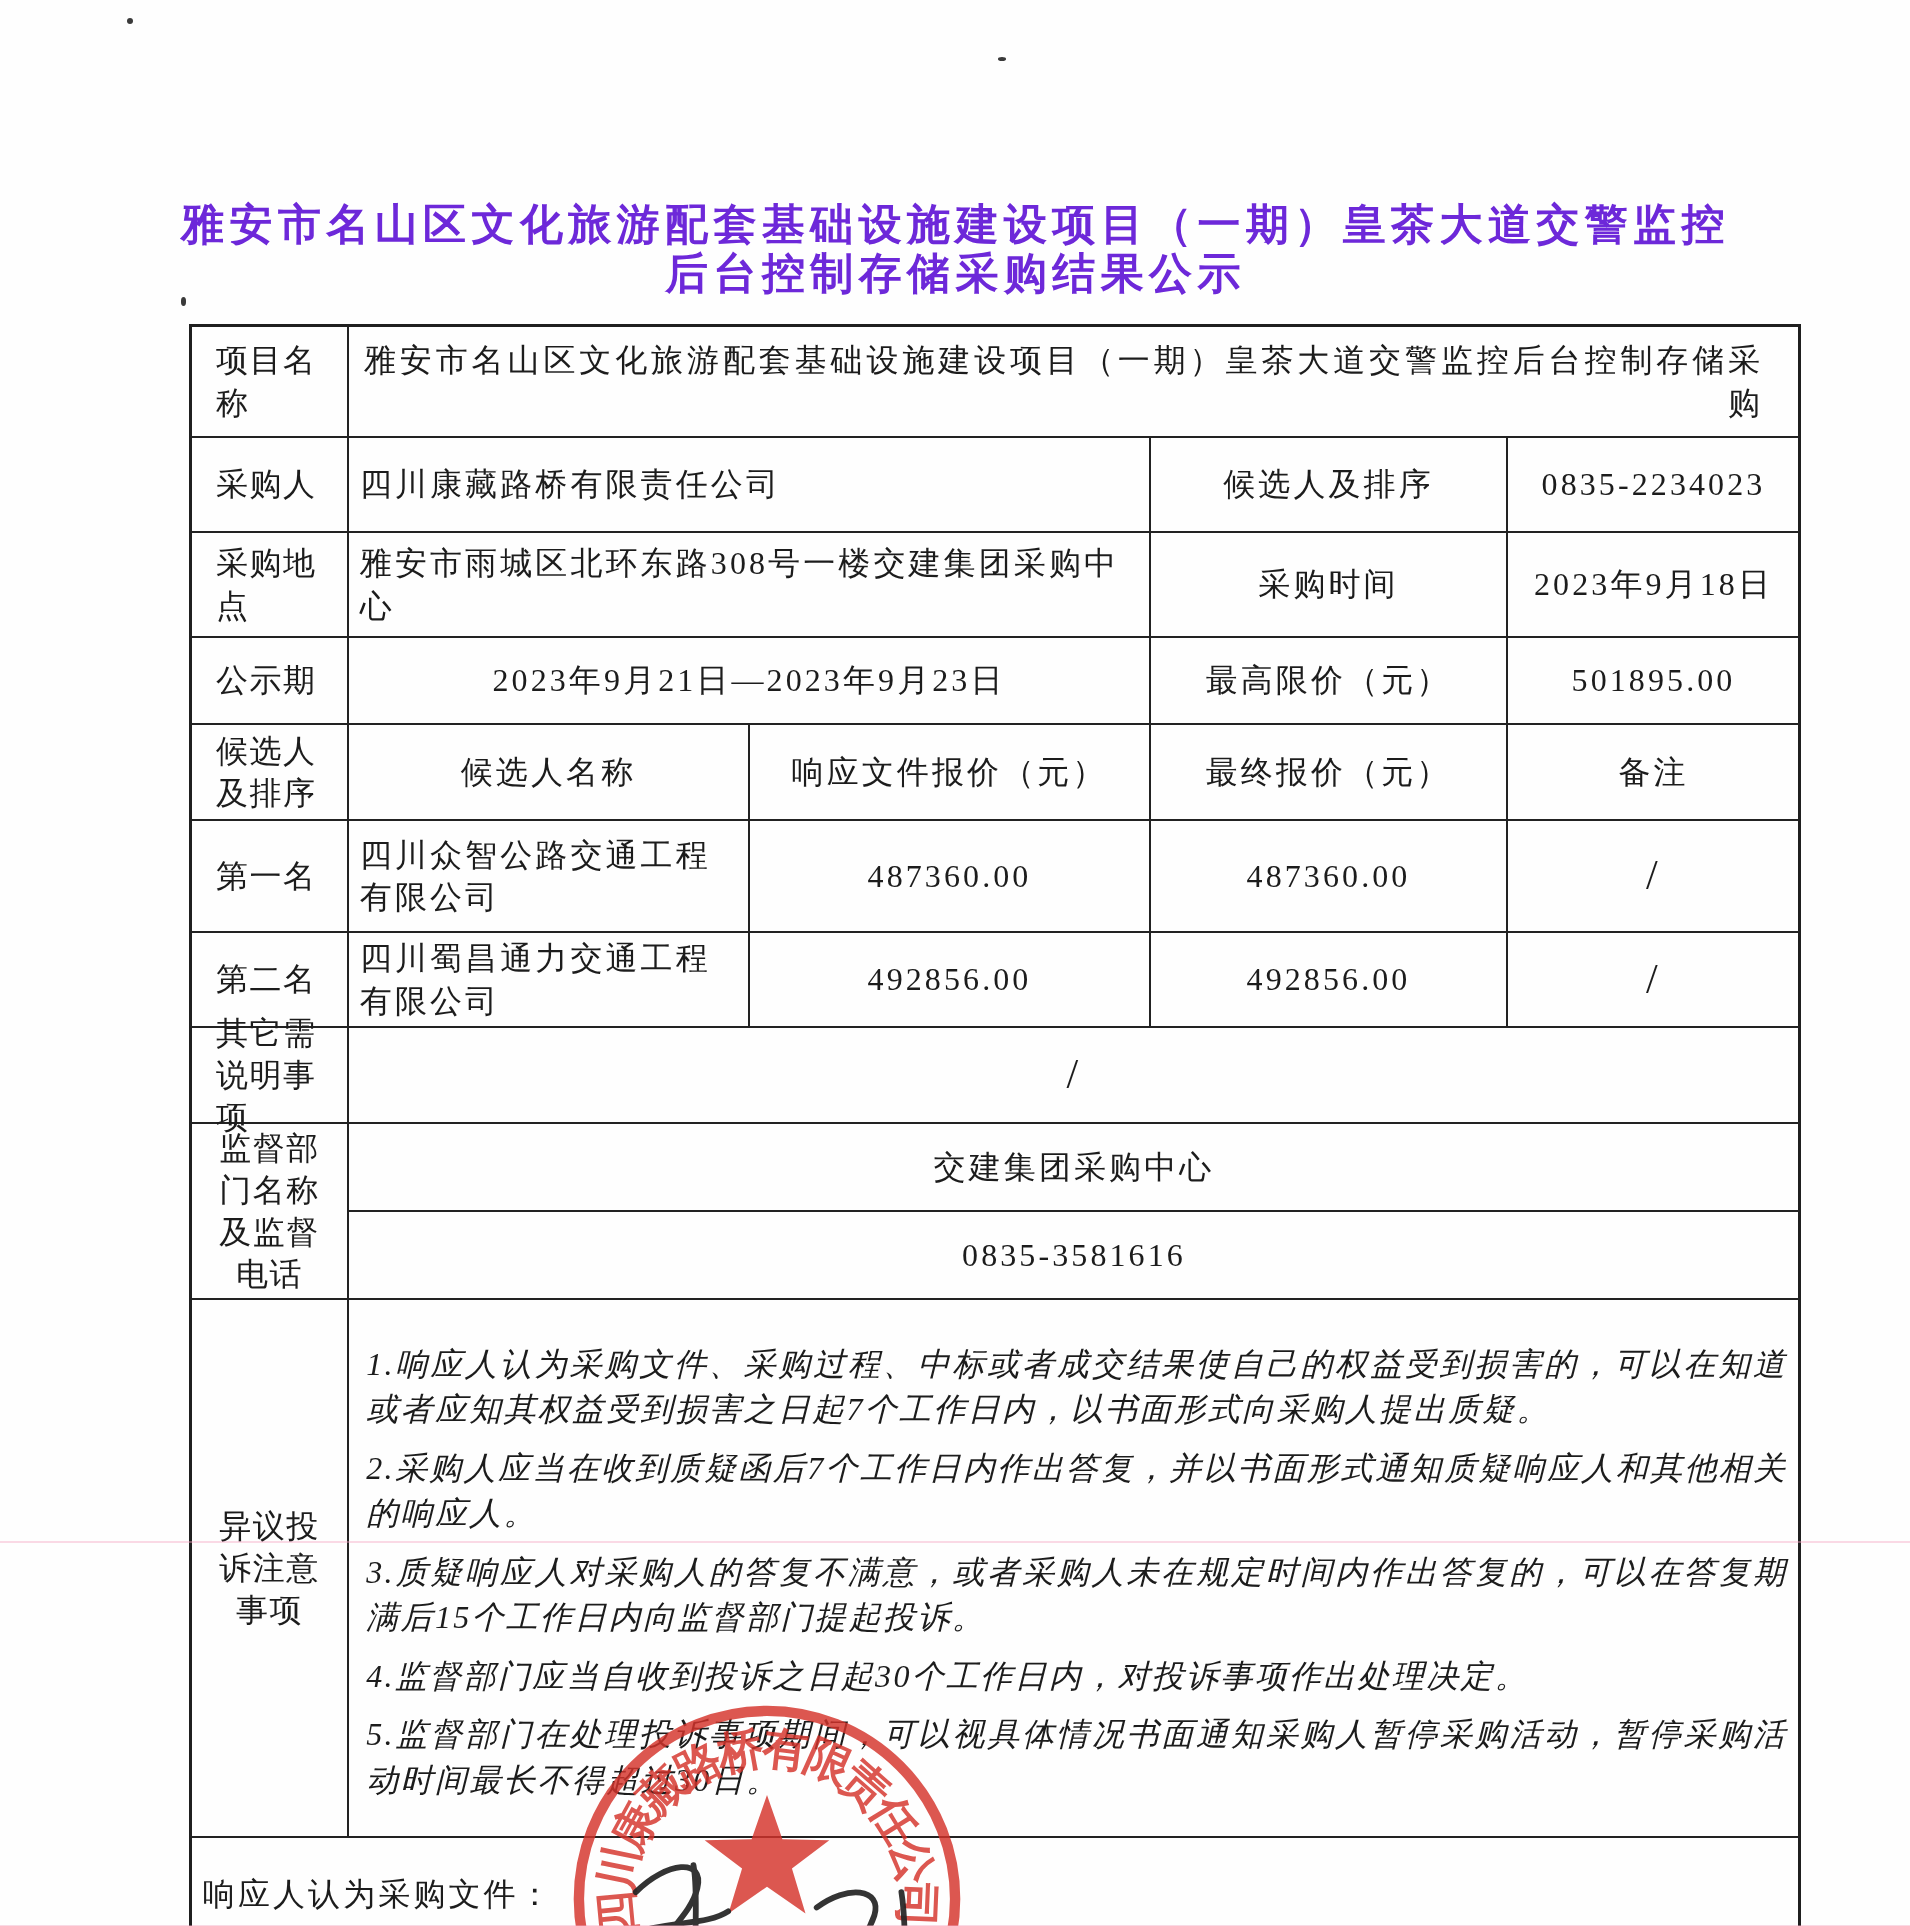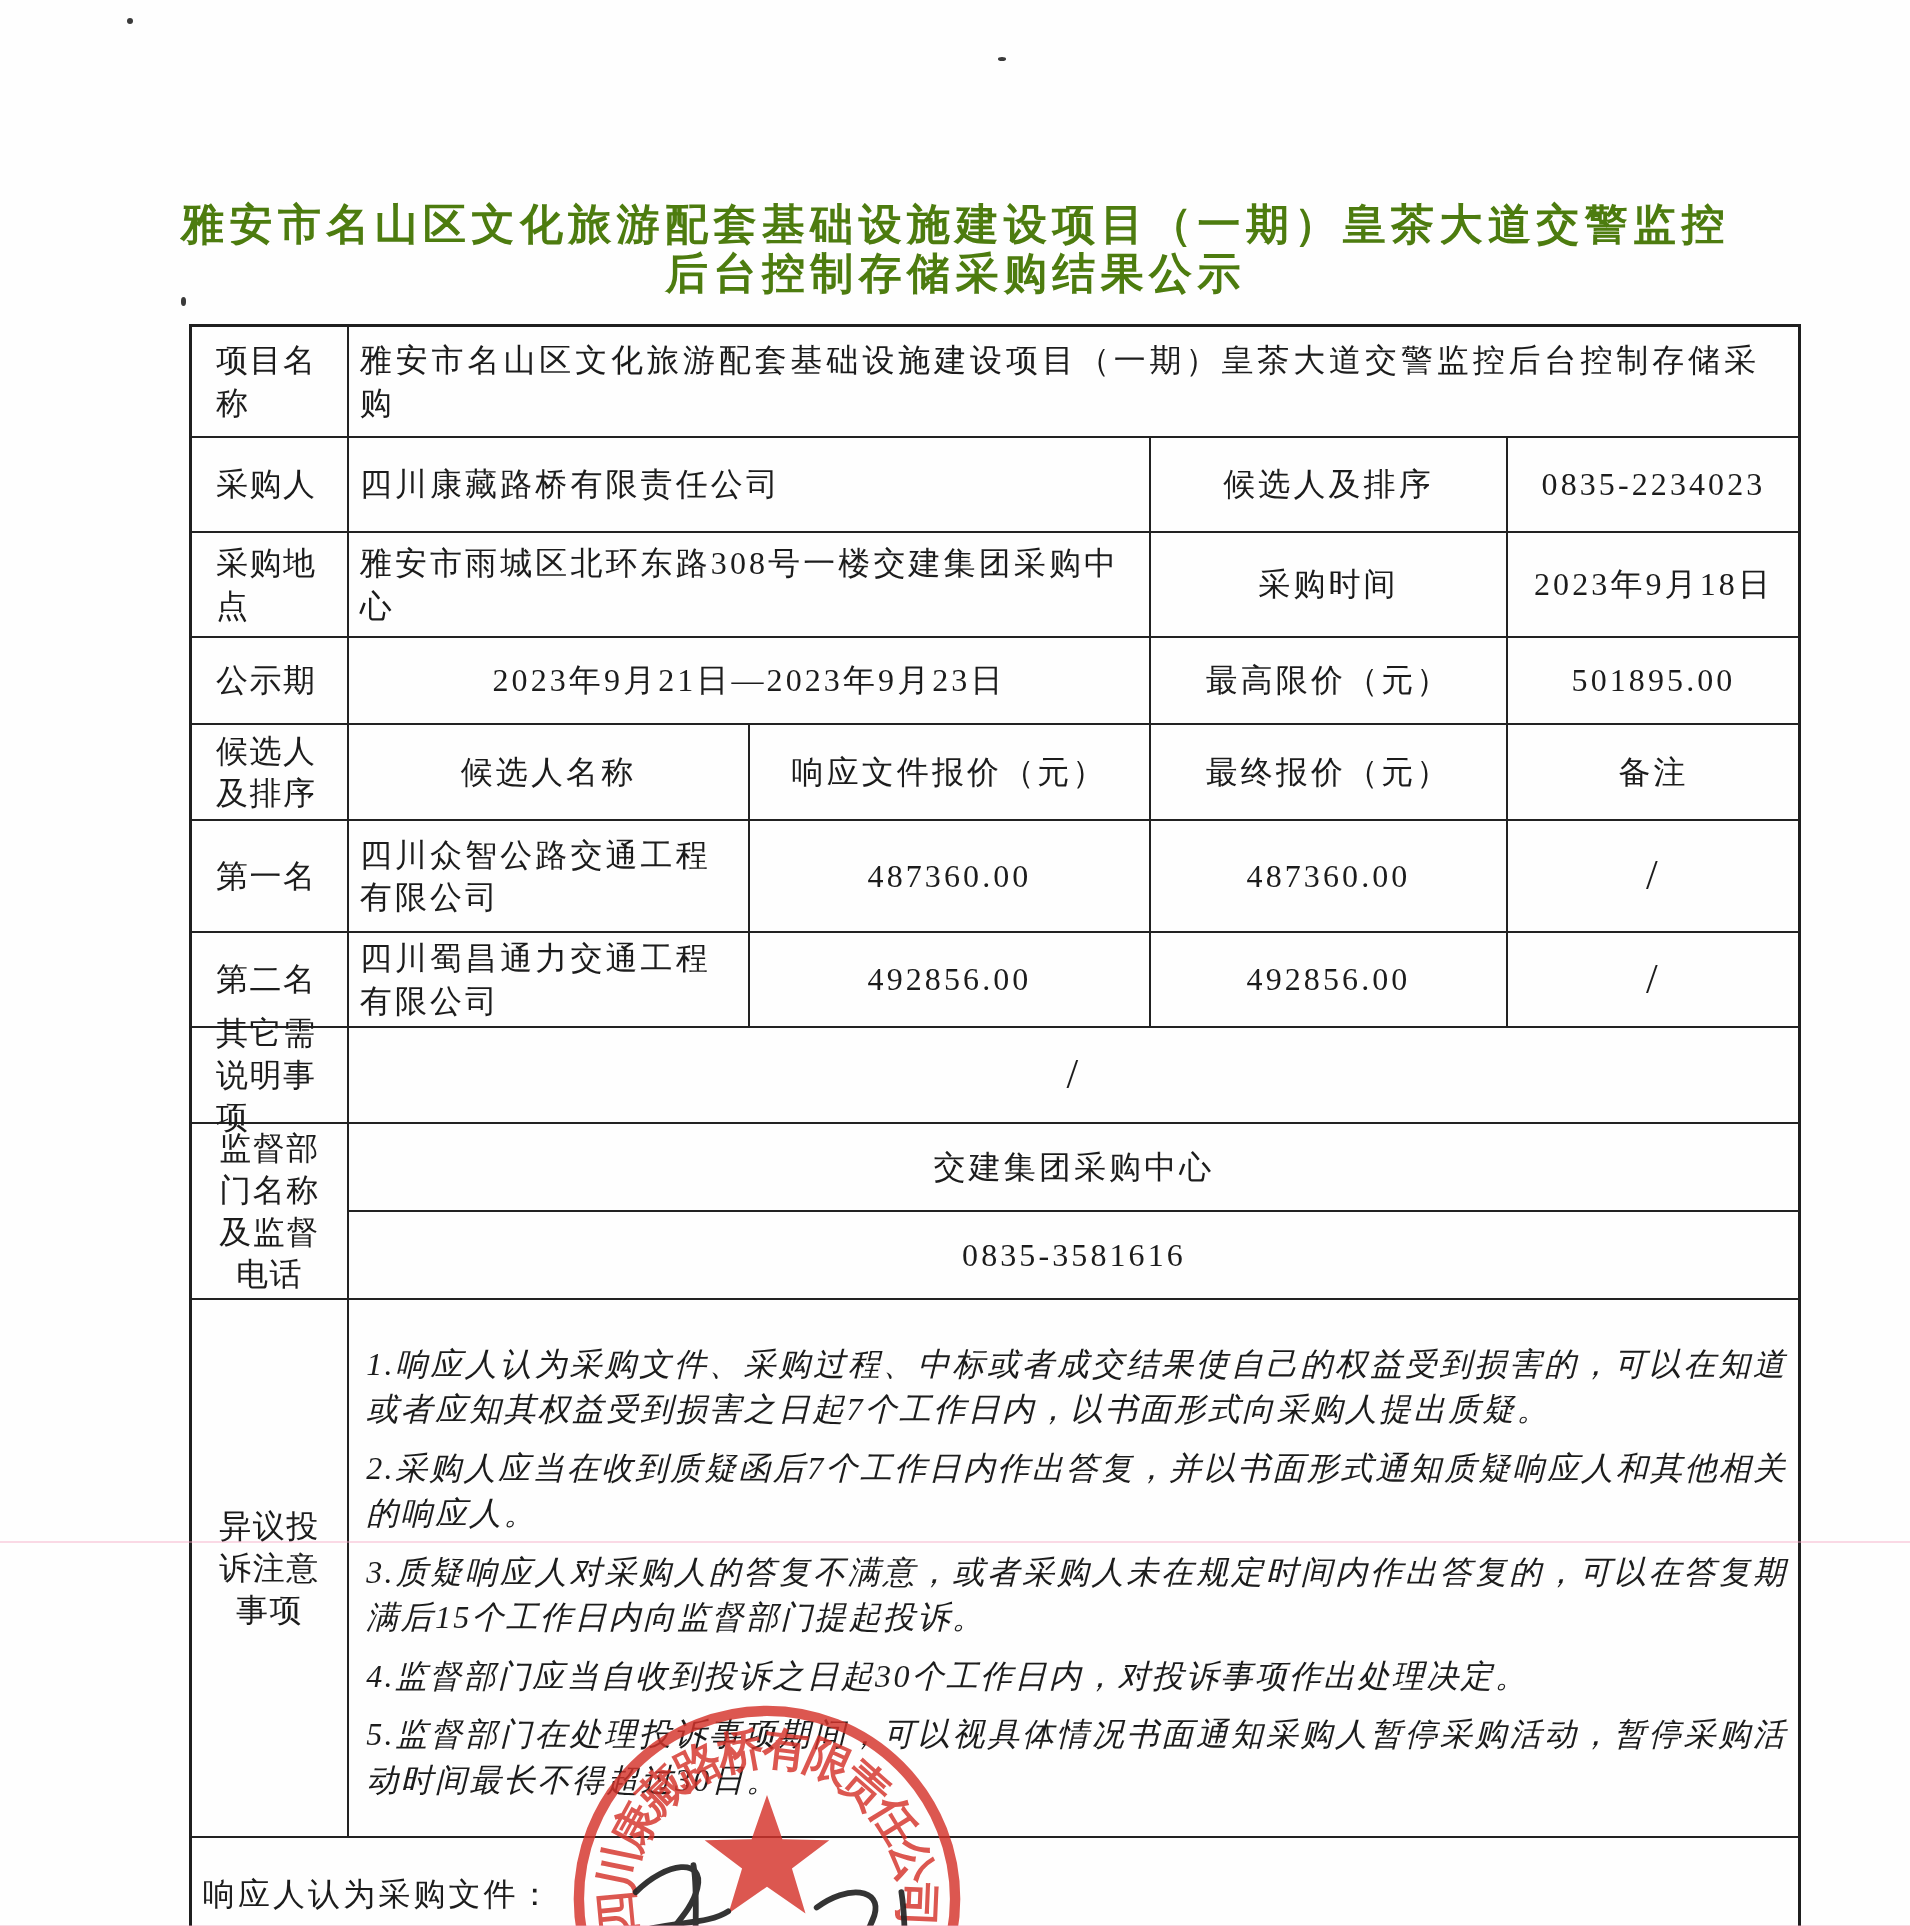--- a/index.html
+++ b/index.html
@@ -9,21 +9,21 @@
     background:#fefefe;
     font-family:"Liberation Serif","DejaVu Serif",serif;
     color:#1c1c1c;
     overflow:hidden;
   }
   .title{
     position:absolute;left:0;right:0;top:200px;
     text-align:center;
     font-size:43px;font-weight:700;
     letter-spacing:5.4px;line-height:1.14;
-    color:#4d7c0f;
+    color:#6d28d9;
   }
   .doc-table{
     position:absolute;left:189px;top:324px;
     width:1606px;height:1623px;
     display:grid;
     grid-template-columns:157px 401px 401px 357px 291px;
     grid-template-rows:111px 95px 105px 87px 96px 112px 95px 96px 88px 88px 538px 112px;
     border:3.1px solid #1f1f1f;
     background:transparent;
   }
@@ -71,21 +71,21 @@
 <div class="page">
 
   <div class="title">
     <div>雅安市名山区文化旅游配套基础设施建设项目（一期）皇茶大道交警监控</div>
     <div>后台控制存储采购结果公示</div>
   </div>
 
   <div class="doc-table">
 
     <div class="cell lab c1">项目名称</div>
-    <div class="cell span25 nbr proj" style="padding-right:35px;">雅安市名山区文化旅游配套基础设施建设项目（一期）皇茶大道交警监控后台控制存储采购</div>
+    <div class="cell span25 nbr proj" style="padding-right:35px;text-align:right;">雅安市名山区文化旅游配套基础设施建设项目（一期）皇茶大道交警监控后台控制存储采购</div>
 
     <div class="cell lab c1">采购人</div>
     <div class="cell span23">四川康藏路桥有限责任公司</div>
     <div class="cell c4 ctr">候选人及排序</div>
     <div class="cell c5 ctr nbr">0835-2234023</div>
 
     <div class="cell lab c1">采购地点</div>
     <div class="cell span23">雅安市雨城区北环东路308号一楼交建集团采购中心</div>
     <div class="cell c4 ctr">采购时间</div>
     <div class="cell c5 ctr nbr">2023年9月18日</div>

